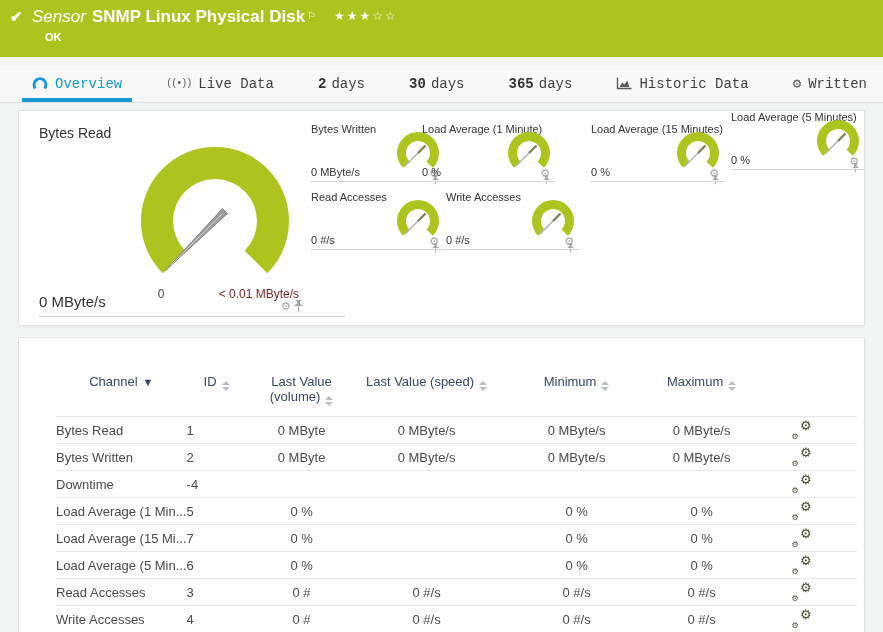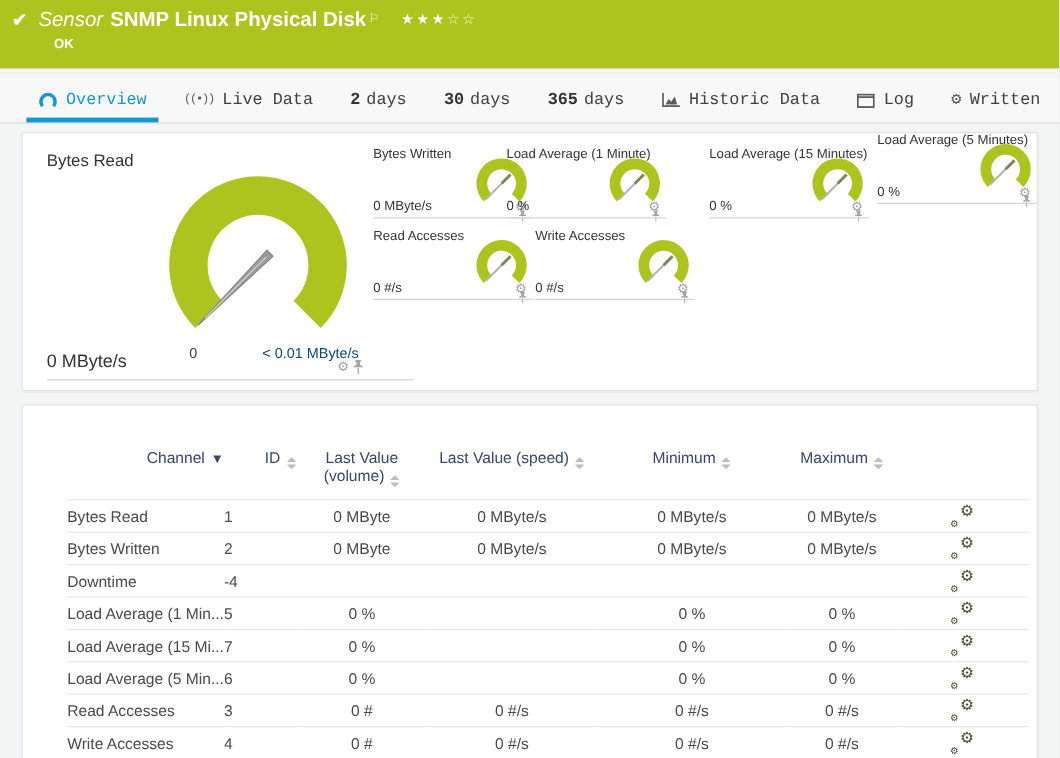--- a/index.html
+++ b/index.html
@@ -34,21 +34,21 @@
   
   .panel { position:relative; margin-left:18px; width:847px; background:#fff;
            border:1px solid #e2e2e2; box-shadow:0 1px 2px rgba(0,0,0,.05); }
   .gauges-panel { margin-top:7px; height:216px; }
   .table-panel { margin-top:11px; height:320px; }
 
   
   .big-title { position:absolute; left:20px; top:14px; font-size:14px; color:#333; }
   .big-gauge { position:absolute; left:116px; top:30px; }
   .big-scale-min { position:absolute; left:130px; top:176px; width:24px; text-align:center; font-size:12px; color:#444; }
-  .big-scale-max { position:absolute; left:178px; top:176px; width:102px; text-align:right; font-size:12px; color:#0c4a6e; }
+  .big-scale-max { position:absolute; left:178px; top:176px; width:102px; text-align:right; font-size:12px; color:#7f1d1d; }
   .big-value { position:absolute; left:20px; top:182px; font-size:15px; color:#333; }
   .big-icons { position:absolute; left:262px; top:189px; }
   .cell-icons { display:flex; gap:3px; align-items:center; color:#a5a5a5; }
   .cell-icons .gear-glyph { font-size:11px; color:#a5a5a5; }
   .big-divider { position:absolute; left:20px; top:205px; width:306px; height:1px; background:#d4d4d4; }
 
   
   .gcell { position:absolute; width:133px; height:58px; }
   .gcell::after { content:""; position:absolute; left:0; right:0; bottom:-1px; height:1px; background:#d4d4d4; }
   .gcell .glabel { position:absolute; left:0; top:0; font-size:11px; color:#333; white-space:nowrap; }
@@ -60,21 +60,21 @@
   .gc5 { left:292px; top:80px; } .gc6 { left:427px; top:80px; }
 
   
   table.channels { border-collapse:collapse; margin:36px 0 0 37px; table-layout:fixed; }
   .channels col.c-channel { width:120px; } .channels col.c-id { width:60px; }
   .channels col.c-vol { width:110px; } .channels col.c-speed { width:140px; }
   .channels col.c-min { width:160px; } .channels col.c-max { width:90px; }
   .channels col.c-gear { width:110px; }
   .channels th { font-size:13px; font-weight:400; color:#36456b; text-align:center; vertical-align:top;
                  padding:0 0 10px 0; line-height:15px; }
-  .channels th.left { text-align:right;margin-top:40px; }
+  .channels th.left { text-align:center;margin-top:40px; }
   .channels td { font-size:13px; color:#4a4a4a; height:27px; text-align:center; overflow:hidden;
                  white-space:nowrap; }
   .channels td.left { text-align:left; }
   .channels tbody tr { border-top:1px solid #e8e8e8; }
   .channels tbody tr:last-child { border-bottom:1px solid #e8e8e8; }
   .sort { display:inline-flex; flex-direction:column; gap:2px; margin-left:5px; vertical-align:1px; }
   .sort i { display:block; width:0; height:0; border-left:4px solid transparent; border-right:4px solid transparent; }
   .sort .up { border-bottom:4px solid #b9bec6; }
   .sort .dn { border-top:4px solid #b9bec6; }
   .sort-desc { color:#36456b; font-size:11px; margin-left:5px; }
@@ -126,29 +126,20 @@
       <span>days</span>
     </div>
     <div class="tab">
       <span class="ticon">
         <svg width="16" height="13" viewBox="0 0 16 13">
             <path d="M1.5 0.5 V11.5 H15.5" fill="none" stroke="#5a5a5a" stroke-width="1.4"></path>
             <path d="M3.5 10 L6.3 5.6 L8.3 7.8 L11.3 3.4 L13.3 10 Z" fill="#5a5a5a"></path>
           </svg>
       </span>
       <span>Historic Data</span>
-    </div>
-    <div class="tab">
-      <span class="ticon">
-        <svg width="15" height="12" viewBox="0 0 15 12">
-            <rect x="0.8" y="0.8" width="13.4" height="10.4" fill="none" stroke="#5a5a5a" stroke-width="1.5"></rect>
-            <line x1="1" y1="3" x2="14" y2="3" stroke="#5a5a5a" stroke-width="1.5"></line>
-          </svg>
-      </span>
-      <span>Log</span>
     </div>
     <div class="tab">
       <span class="ticon gear-glyph">⚙</span>
       <span>Written</span>
     </div>
   </nav>
 
   <section class="panel gauges-panel">
 
     <div class="big-title">Bytes Read</div>

